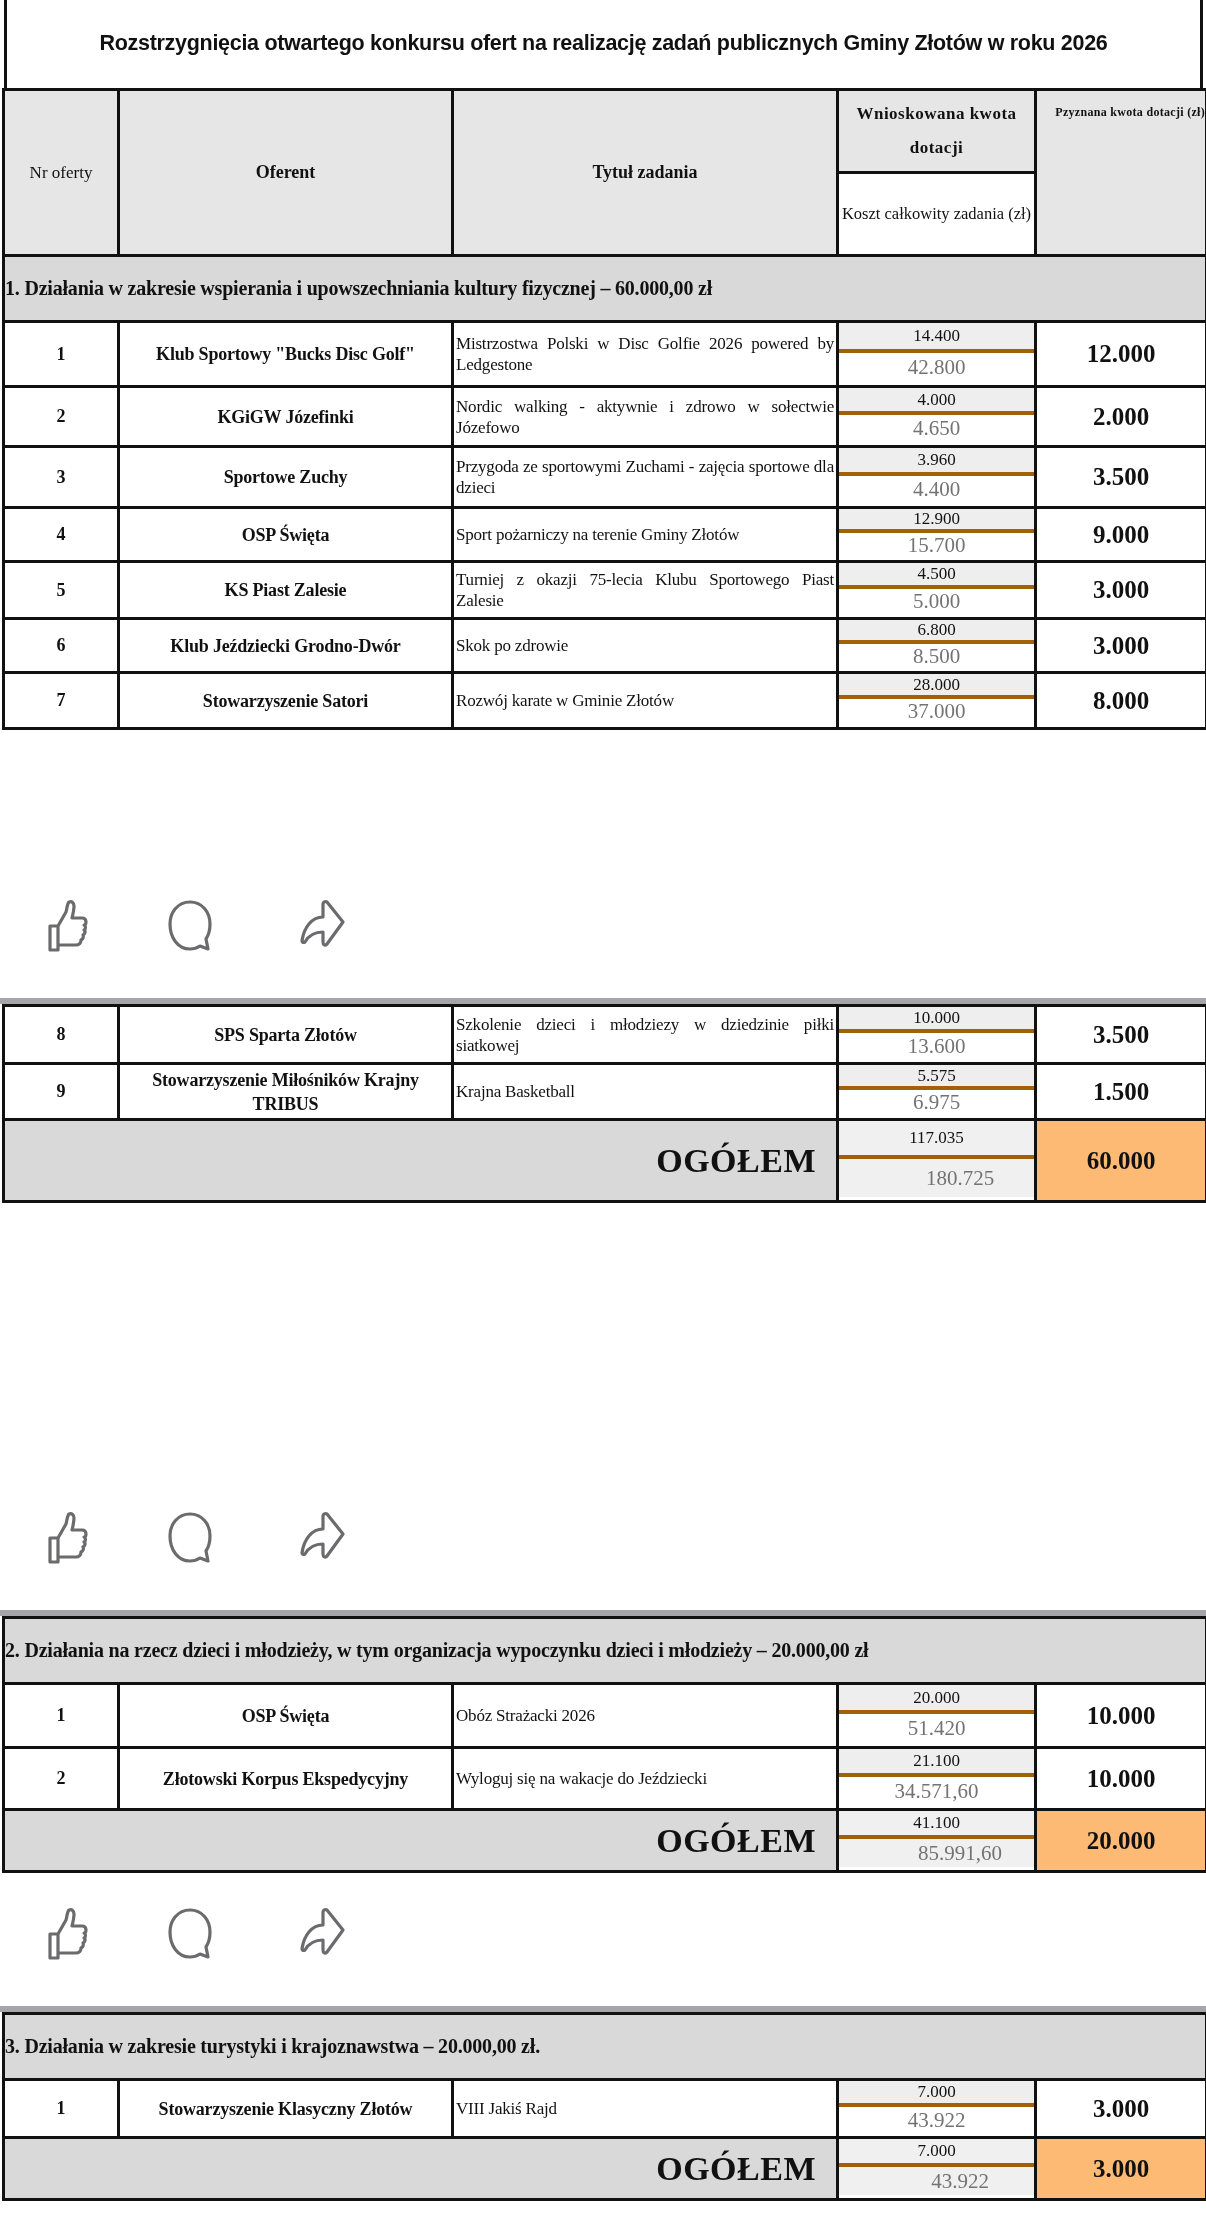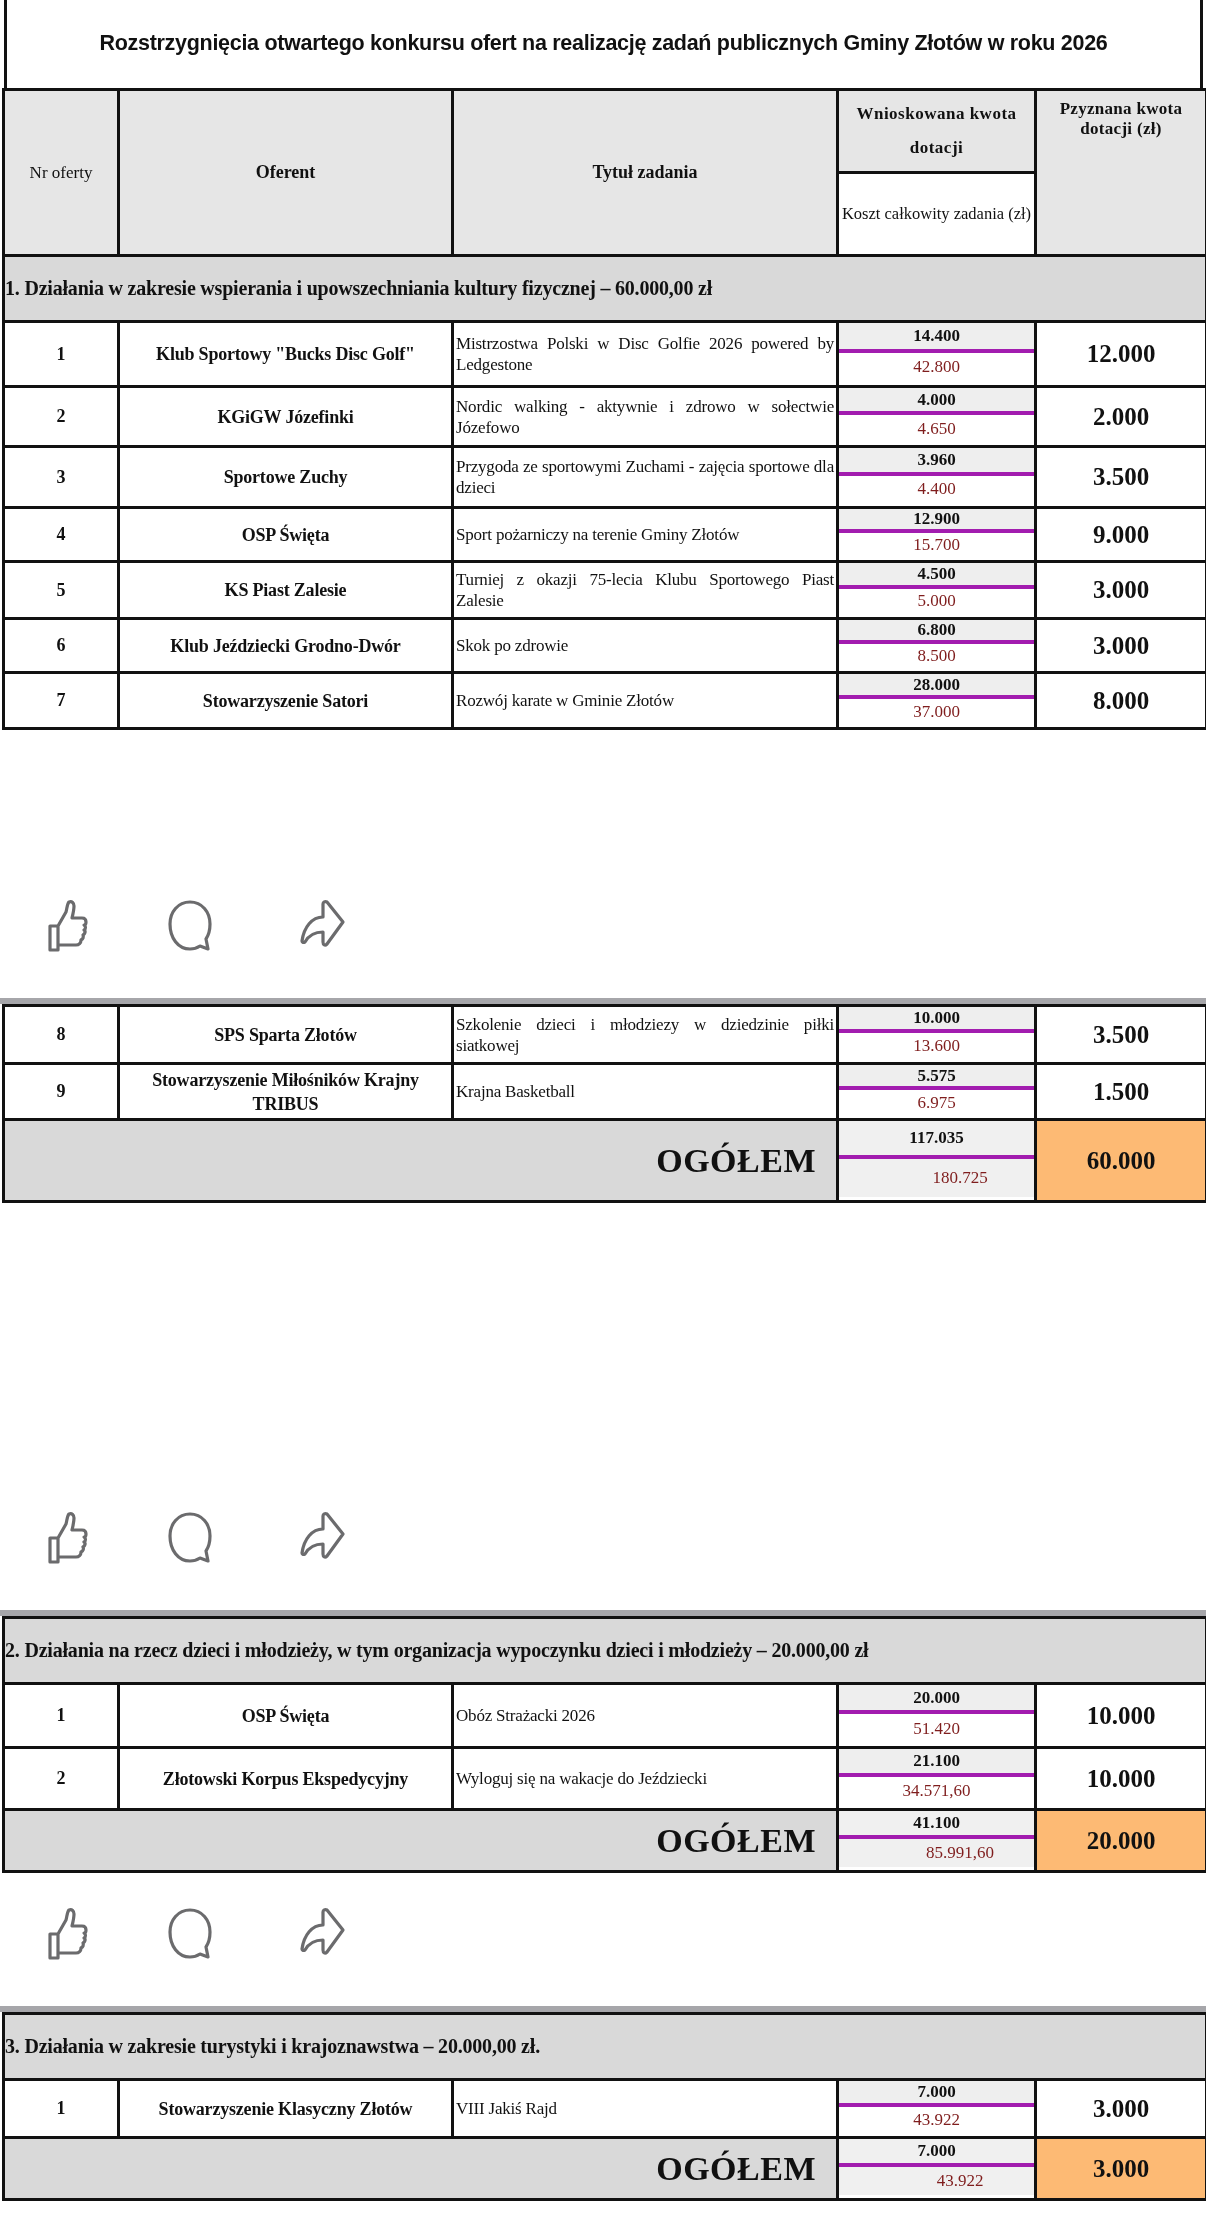--- a/index.html
+++ b/index.html
@@ -22,31 +22,31 @@
     position: absolute; left: 4px; top: -4px; width: 1199px; height: 92px;
     border: 3px solid #111; border-bottom: none; background: #fff;
     display: flex; align-items: center; justify-content: center;
     font-family: "Liberation Sans", sans-serif; font-weight: bold; font-size: 21.5px; letter-spacing: -0.3px;
   }
 
   .hdr th { background: #e6e6e6; font-weight: bold; font-size: 18px; text-align: center; vertical-align: middle; }
   .hdr th.nr { font-weight: normal; font-size: 17px; }
   .hdr .sub-top { background: #e6e6e6; height: 82px; font-weight: bold; font-size: 17px; line-height: 34px; letter-spacing: 0.5px; }
   .hdr .sub-bot { background: #fff; height: 82px; font-weight: normal; font-size: 16.5px; line-height: 22px; margin-left: 44px; }
-  .hdr th.pr { vertical-align: top; padding-top: 8px; font-size: 17px; line-height: 20px; letter-spacing: 0.3px; }
+  .hdr th.pr { vertical-align: top; padding-top: 8px; font-size: 12px; line-height: 27px; letter-spacing: 0.3px; text-align: right; }
 
   .section-row td { background: #d9d9d9; font-weight: bold; font-size: 20px; text-align: left; padding-left: 2px; letter-spacing: -0.2px; }
 
   .nr-cell { text-align: center; font-weight: bold; font-size: 18px; vertical-align: middle; background: #fff; }
   .of-cell { text-align: center; font-weight: bold; font-size: 18px; vertical-align: middle; background: #fff; line-height: 24px; letter-spacing: -0.2px; }
   .ti-cell { text-align: justify; text-align-last: left; font-size: 17px; line-height: 21px; vertical-align: middle; background: #fff; padding: 0 2px 0 2px !important; letter-spacing: -0.2px; }
   .am-cell { padding: 0 !important; vertical-align: top; background: #fff; }
   .am-wrap { display: flex; flex-direction: column; height: 100%; }
-  .am-req { background: #eeeeee; font-weight: bold; text-align: center; font-size: 17px; border-bottom: 4px solid #a21caf; display: flex; align-items: center; justify-content: center; flex: 1 1 50%; }
-  .am-cost { background: #fff; text-align: center; font-size: 17px; display: flex; align-items: center; justify-content: center; flex: 1 1 50%; color: #7f1d1d; }
+  .am-req { background: #eeeeee; font-weight: normal; text-align: center; font-size: 17px; border-bottom: 4px solid #a16207; display: flex; align-items: center; justify-content: center; flex: 1 1 50%; }
+  .am-cost { background: #fff; text-align: center; font-size: 21px; display: flex; align-items: center; justify-content: center; flex: 1 1 50%; color: #737373; }
   .pr-cell { text-align: center; vertical-align: middle; font-weight: bold; font-size: 25px; background: #fff; }
 
   .total-row .tl { background: #d9d9d9; text-align: right; font-weight: bold; font-size: 34px; vertical-align: middle; padding-right: 20px; letter-spacing: 0.5px; }
   .total-row .am-req { background: #f0f0f0; }
   .total-row .am-cost { background: #f0f0f0; padding-left: 47px; }
   .total-row .pr-cell { background: #fdba74; }
 
   .actions { position: absolute; left: 0; width: 1206px; height: 70px; }
   .act { position: absolute; top: 8px; width: 60px; height: 60px; display: block; cursor: pointer; }
   .act svg { width: 60px; height: 60px; }

